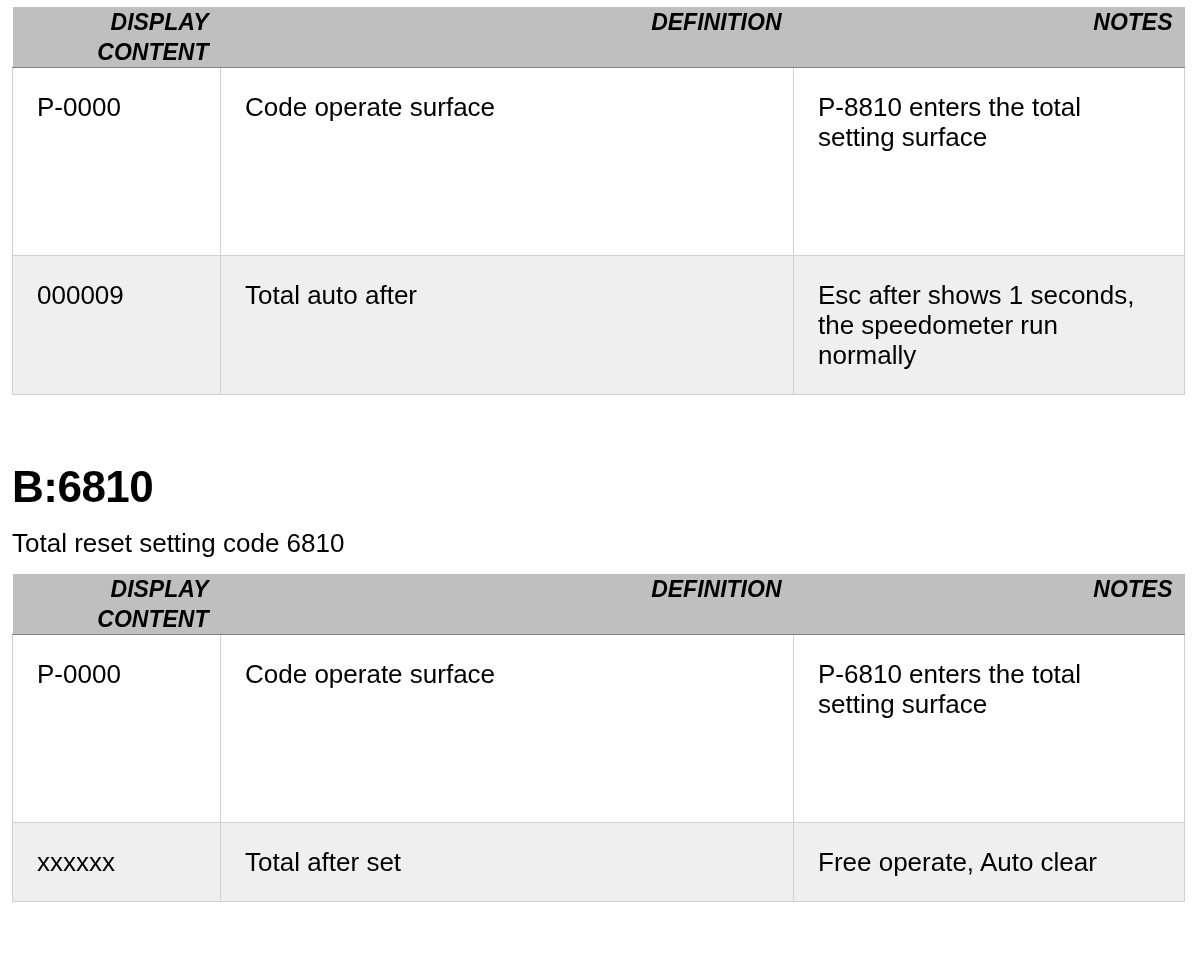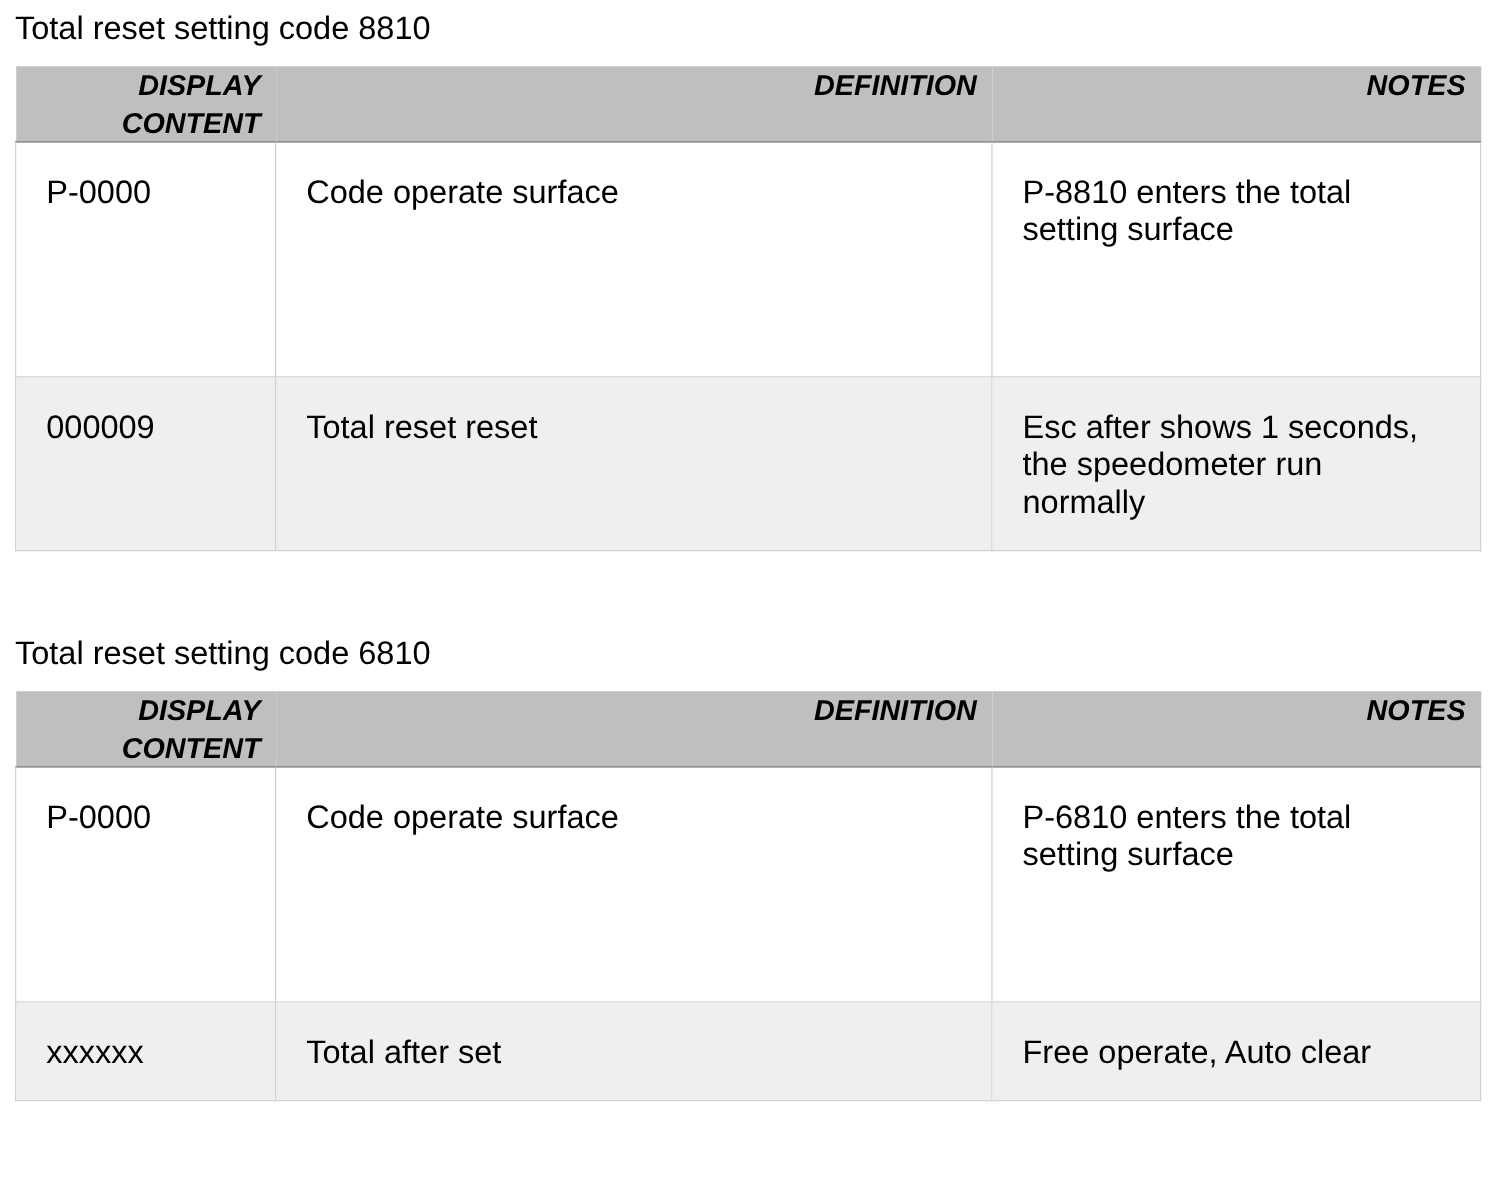--- a/index.html
+++ b/index.html
@@ -69,21 +69,20 @@
   }
   tr.row-tall td{height:139px;}
   tr.row-alt td{background:var(--row-alt-bg);}
 </style>
 </head>
 <body>
 
 <div class="page">
 
   <section class="section">
-    <p class="section-subtitle">Total reset setting code 8810</p>
     <table class="settings-table">
       <colgroup>
         <col class="col-display">
           <col class="col-definition">
           <col class="col-notes">
       </colgroup>
       <thead>
         <tr>
           <th>DISPLAY CONTENT</th>
           <th>DEFINITION</th>
@@ -92,29 +91,30 @@
       </thead>
       <tbody>
         <tr class="row-tall">
           <td>P-0000</td>
           <td>Code operate surface</td>
           <td>P-8810 enters the total
 setting surface</td>
         </tr>
         <tr class="row-alt">
           <td>000009</td>
-          <td>Total reset reset</td>
+          <td>Total auto after</td>
           <td>Esc after shows 1 seconds,
 the speedometer run normally</td>
         </tr>
       </tbody>
     </table>
   </section>
 
   <section class="section section--spaced">
+    <h2 class="section-heading">B:6810</h2>
     <p class="section-subtitle">Total reset setting code 6810</p>
     <table class="settings-table">
       <colgroup>
         <col class="col-display">
           <col class="col-definition">
           <col class="col-notes">
       </colgroup>
       <thead>
         <tr>
           <th>DISPLAY CONTENT</th>

